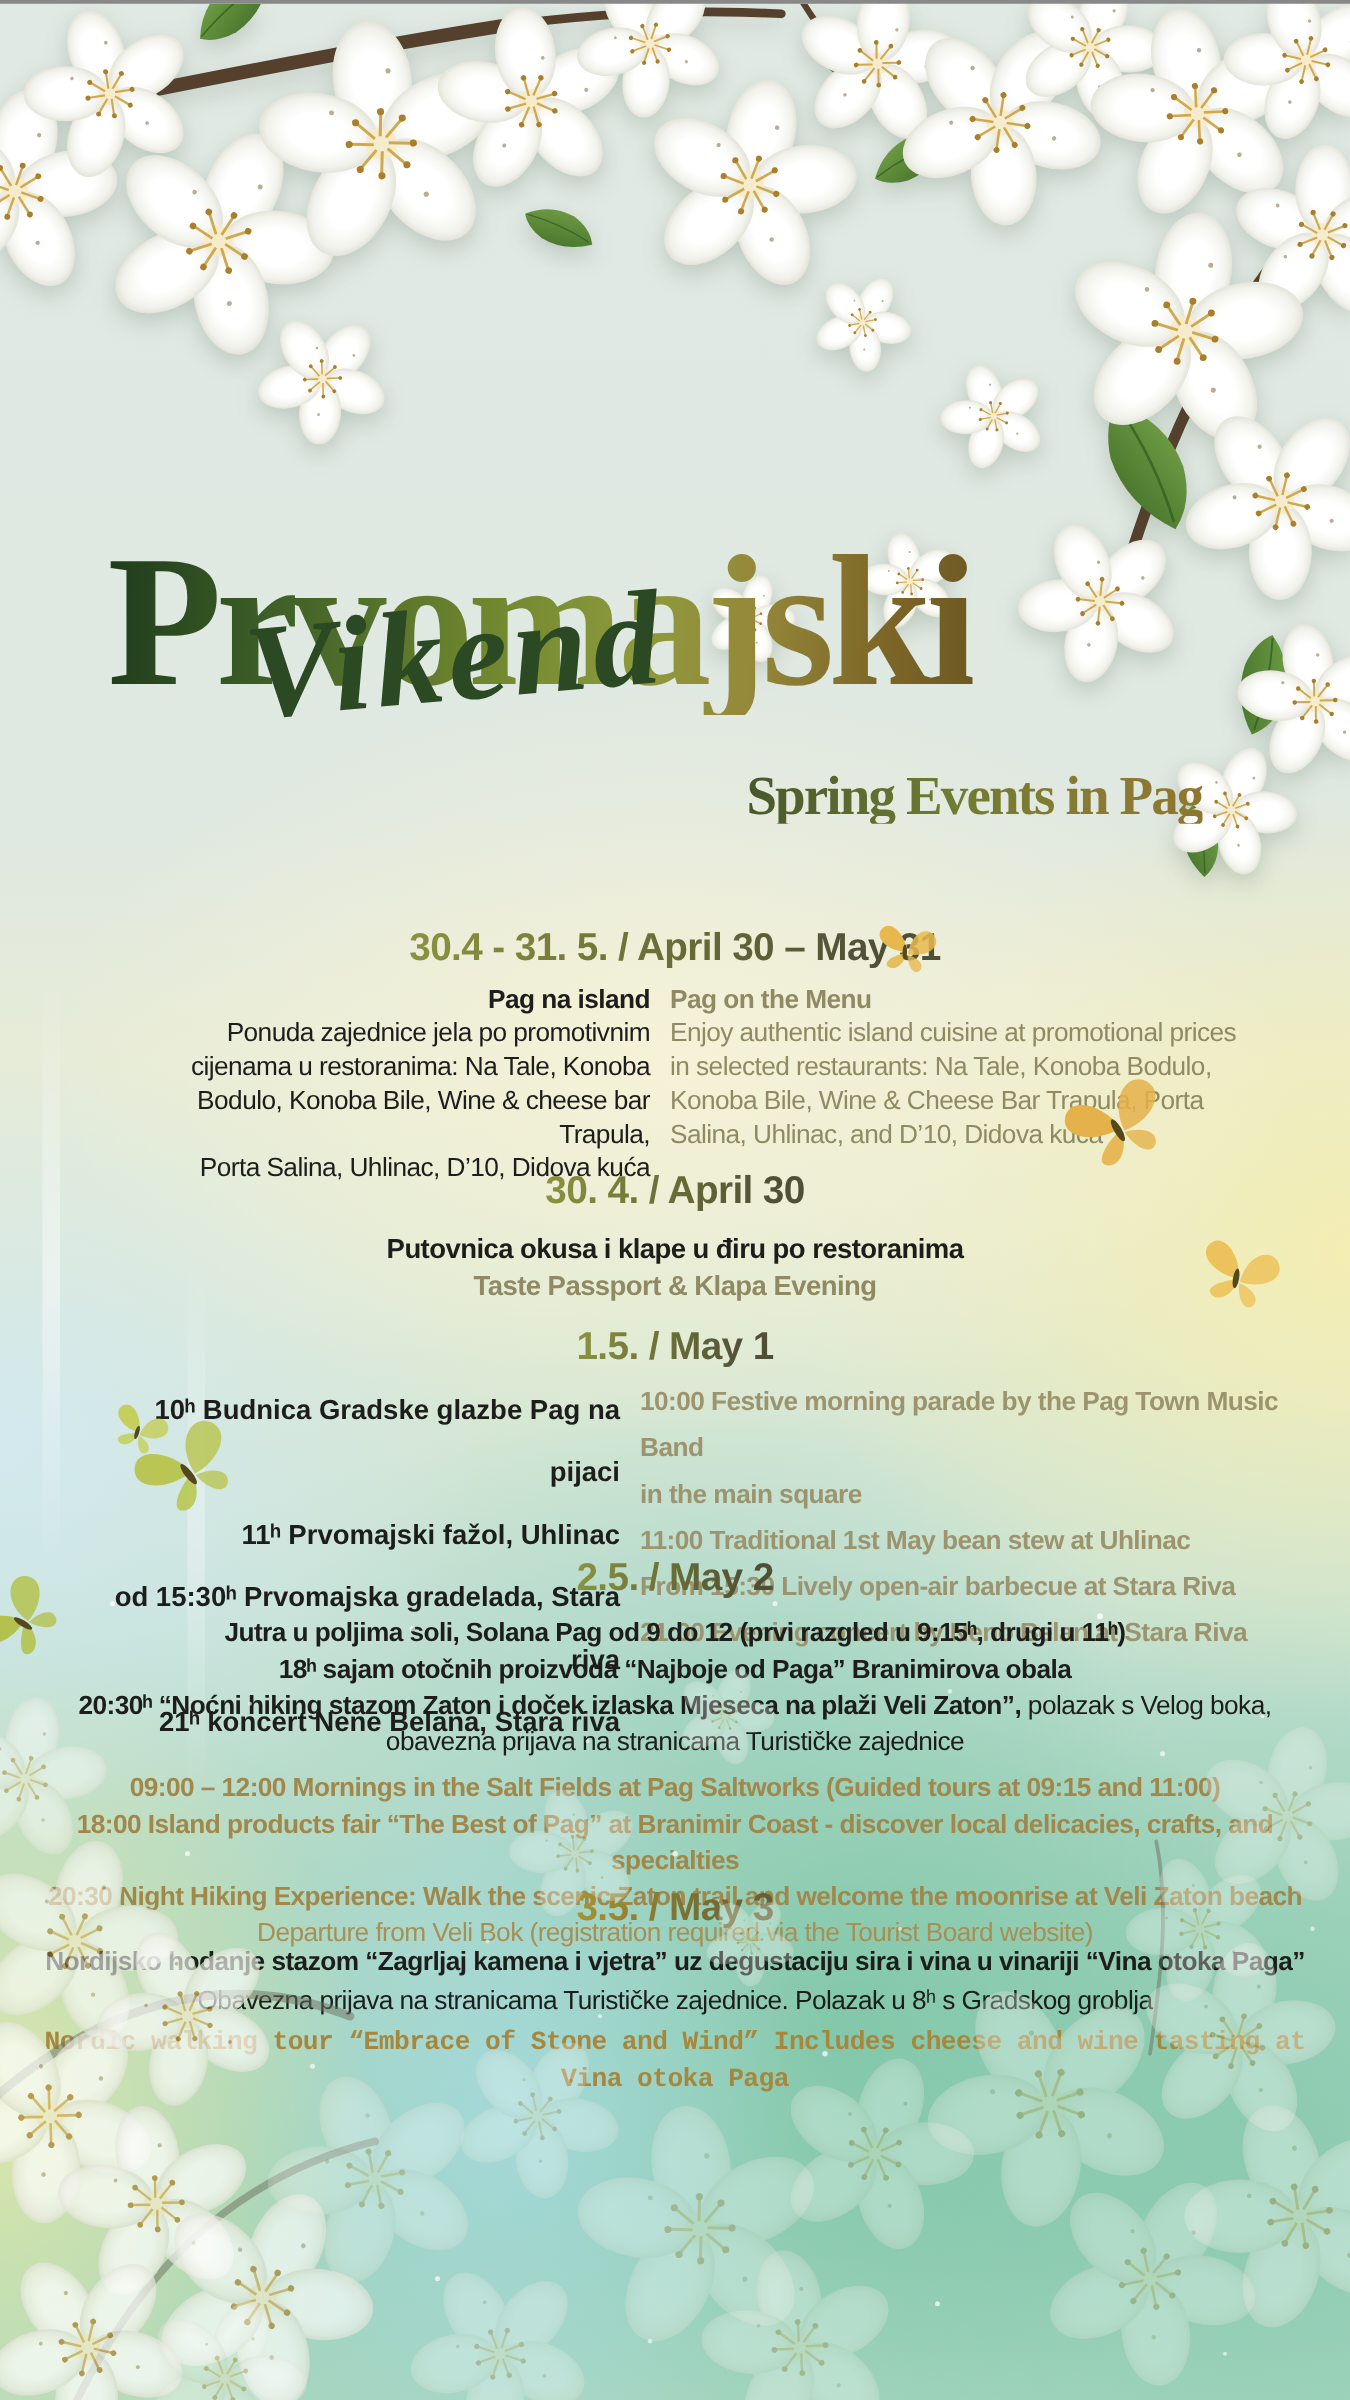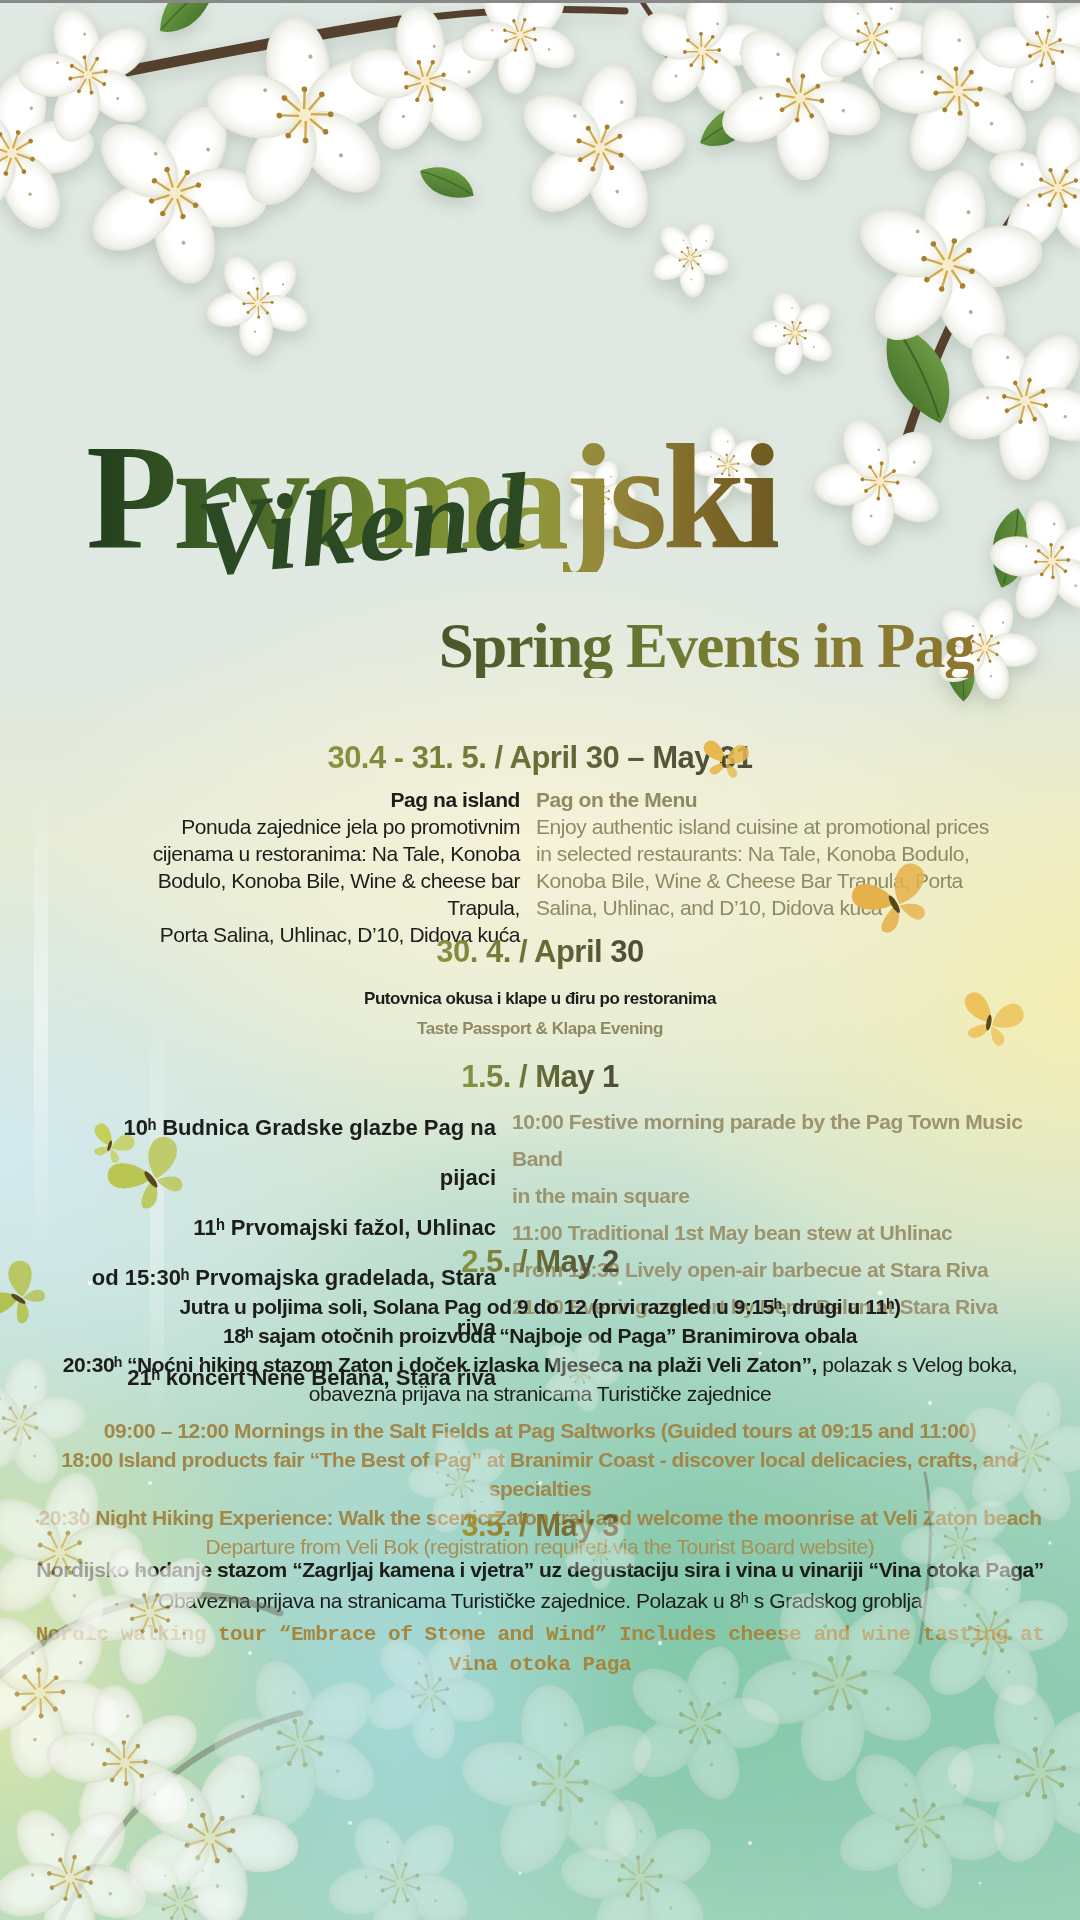--- a/index.html
+++ b/index.html
@@ -24,22 +24,22 @@
   #topBlossoms{left:0;top:0;filter:drop-shadow(0 7px 9px rgba(70,90,70,.22));}
   #bottomBlossoms{left:0;top:1220px;}
   #butterflies{left:0;top:0;}
   
   .title{position:absolute;left:86px;top:318px;font-family:"Liberation Serif","DejaVu Serif",serif;
     font-size:150px;font-weight:700;line-height:1;letter-spacing:-5px;
     background:linear-gradient(93deg,#1e3c1b 0%,#3f6028 20%,#70872f 44%,#8e9a3c 62%,#95893a 74%,#7c6527 90%,#6d5a22 100%);
     -webkit-background-clip:text;background-clip:text;color:transparent;}
   .script{position:absolute;left:196px;top:468px;font-family:"Liberation Serif","DejaVu Serif",serif;
     font-style:italic;font-weight:700;font-size:108px;line-height:1;color:#2b4923;transform:rotate(-5deg);letter-spacing:4px;}
-  .tagline{position:absolute;right:106px;top:612px;font-family:"Liberation Serif","DejaVu Serif",serif;
-    font-weight:600;font-size:63px;line-height:1;letter-spacing:-1.5px;
+  .tagline{position:absolute;right:118px;top:612px;font-family:"Liberation Serif","DejaVu Serif",serif;
+    font-weight:600;font-size:44px;line-height:1;letter-spacing:-1.5px;
     background:linear-gradient(90deg,#47572b 0%,#6f7c33 45%,#8a7a33 78%,#8f762e 100%);
     -webkit-background-clip:text;background-clip:text;color:transparent;}
   
   section{position:absolute;left:0;width:1080px;text-align:center;}
   #s1{top:736px;} #s2{top:930px;} #s3{top:1055px;} #s4{top:1240px;} #s5{top:1504px;}
   .h2{display:inline-block;font-size:31px;font-weight:700;line-height:1.2;letter-spacing:-.5px;margin:0;
     background:linear-gradient(90deg,#8a9340 0%,#6c7036 45%,#4e4f36 88%);
     -webkit-background-clip:text;background-clip:text;color:transparent;}
   #s5 .h2{background:linear-gradient(90deg,#a8932f 0%,#7c7234 55%,#655d35 100%);
     -webkit-background-clip:text;background-clip:text;color:transparent;}
@@ -49,21 +49,21 @@
   .body-txt{font-size:21px;line-height:27px;letter-spacing:-.45px;}
   .cr{color:#1d1d1b;}
   .cr-b{color:#1d1d1b;font-weight:700;}
   .en1{color:#8f8a63;}
   .en1-b{color:#8f8a63;font-weight:700;}
   .en3{color:#9b946e;font-weight:700;}
   .en-gold{color:#a1874a;font-weight:700;}
   .en-gold-reg{color:#a88f54;font-weight:400;}
   .en-gold5{color:#a6873d;font-weight:700;font-family:Liberation Mono, monospace;}
   .en-gold5-reg{color:#ab905a;font-weight:400;}
-  #s2 .line{font-size:17px;line-height:30px;letter-spacing:-.45px;}
+  #s2 .line{font-size:22px;line-height:30px;letter-spacing:-.45px;}
   #s2 .pad{margin-top:14px;}
   #s3 .col-l{line-height:50px;font-size:22px;}
   #s3 .col-r{width:540px;line-height:37px;font-size:21px;letter-spacing:-.45px;}
   #s3 .cols{margin-top:8px;}
   .centerblock{width:1010px;margin:0 auto;}
   #s4 .crlines{margin-top:12px;font-size:21px;line-height:29px;letter-spacing:-.45px;}
   #s4 .enlines{margin-top:8px;font-size:21px;line-height:29px;letter-spacing:-.45px;}
   #s5 .crlines{margin-top:10px;font-size:21px;line-height:31px;letter-spacing:-.45px;}
   #s5 .enlines{margin-top:4px;font-size:21px;line-height:30px;letter-spacing:-.45px;}
 </style>

